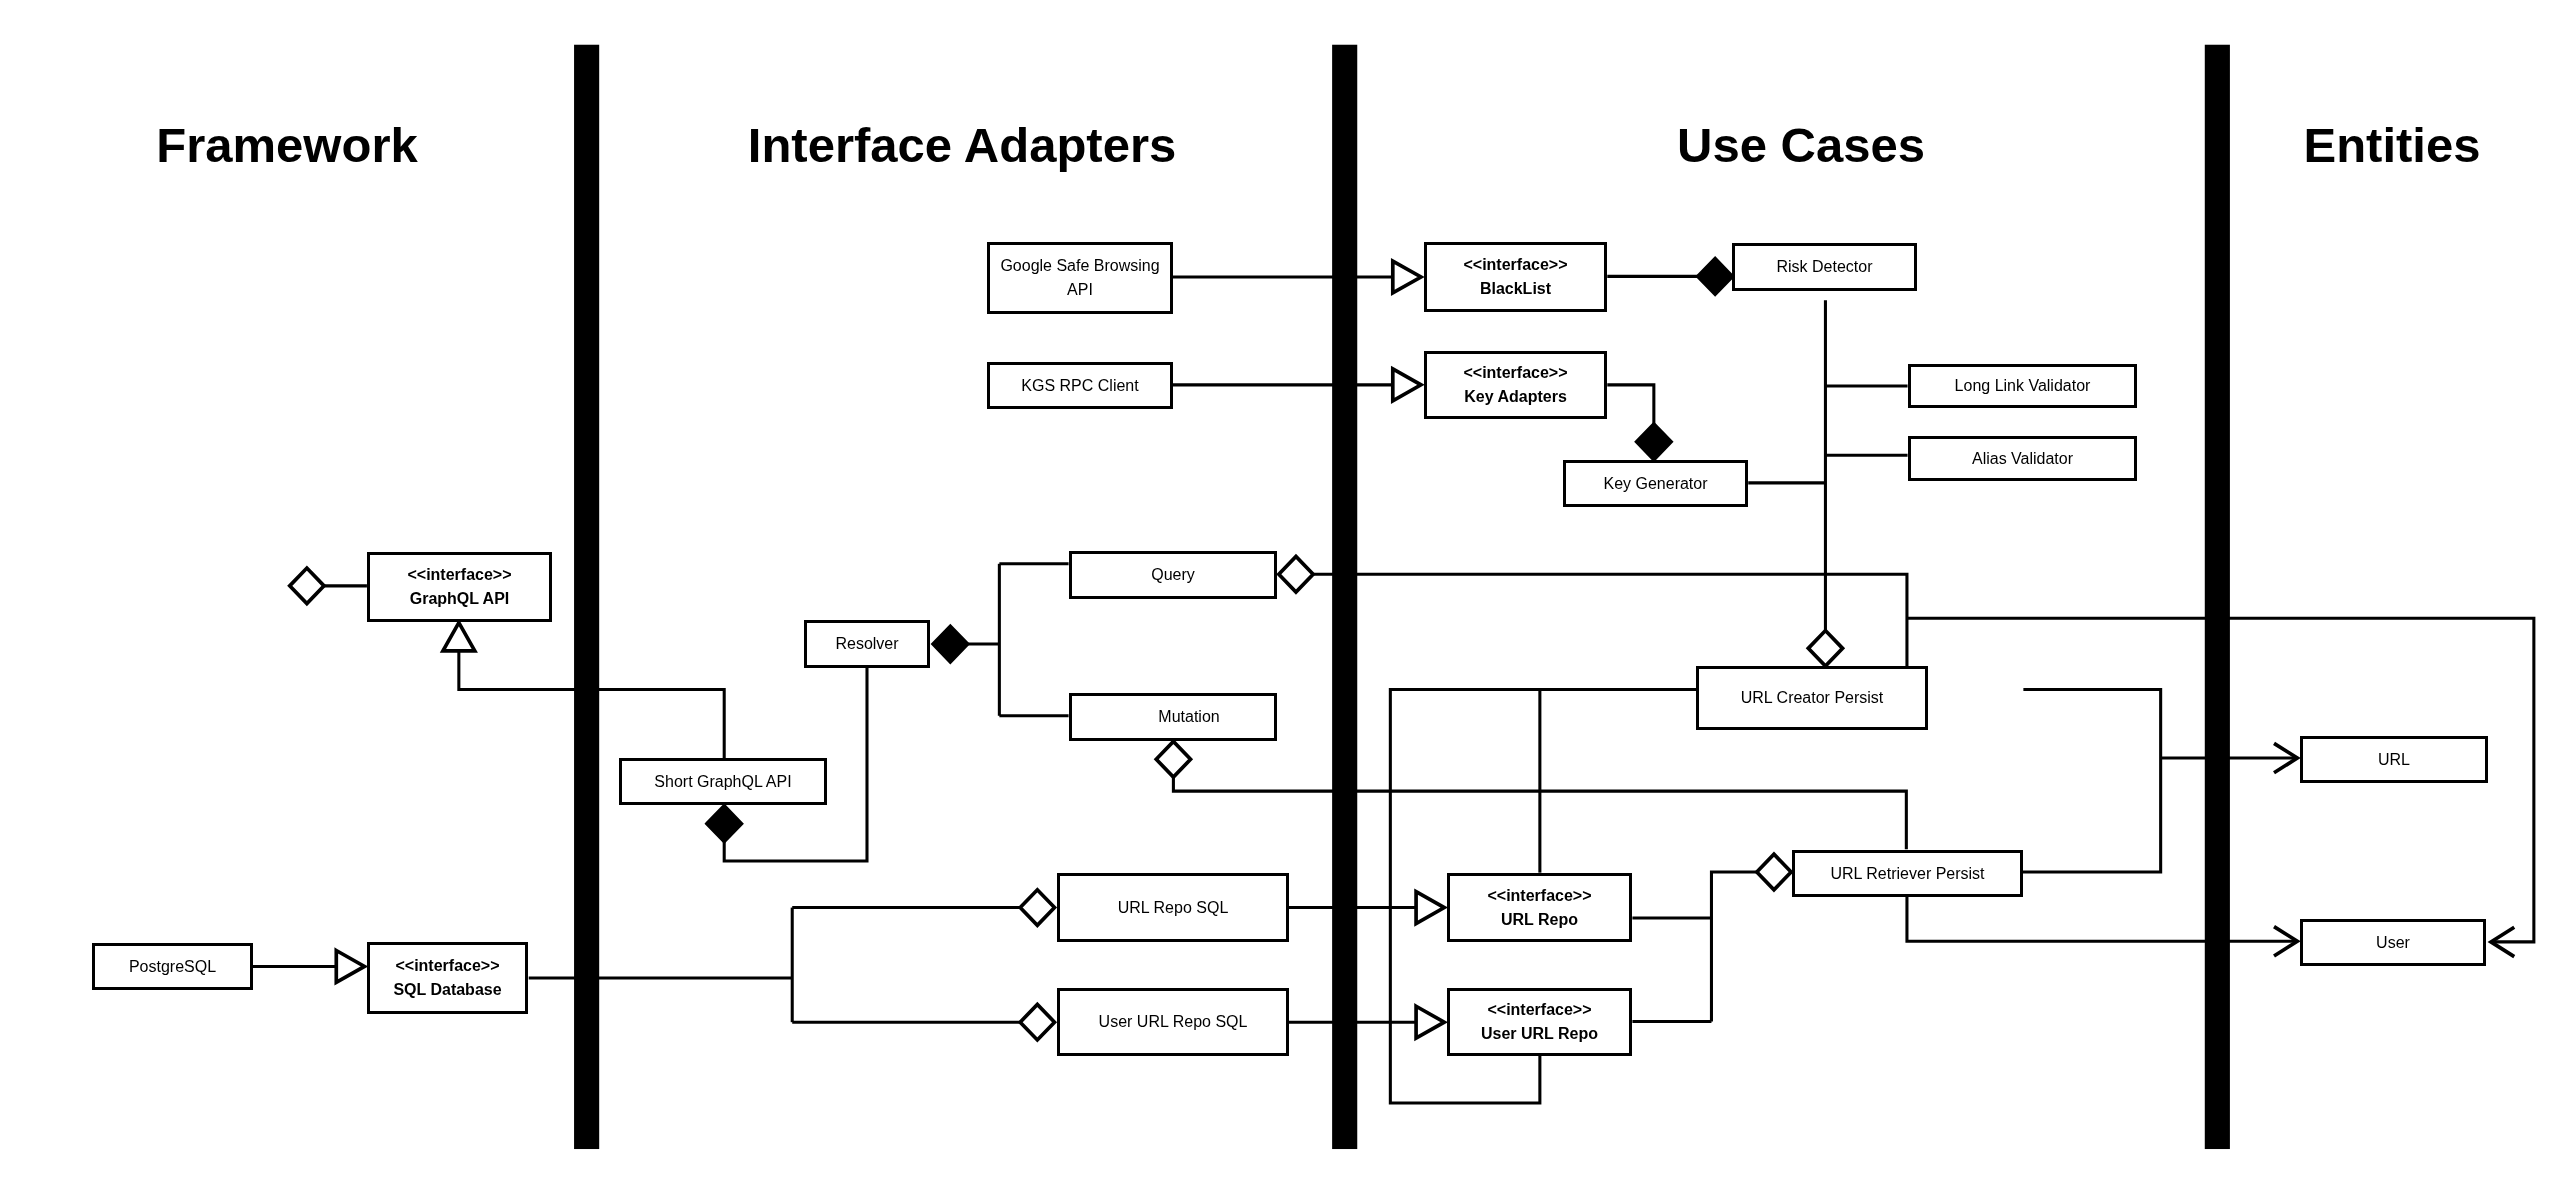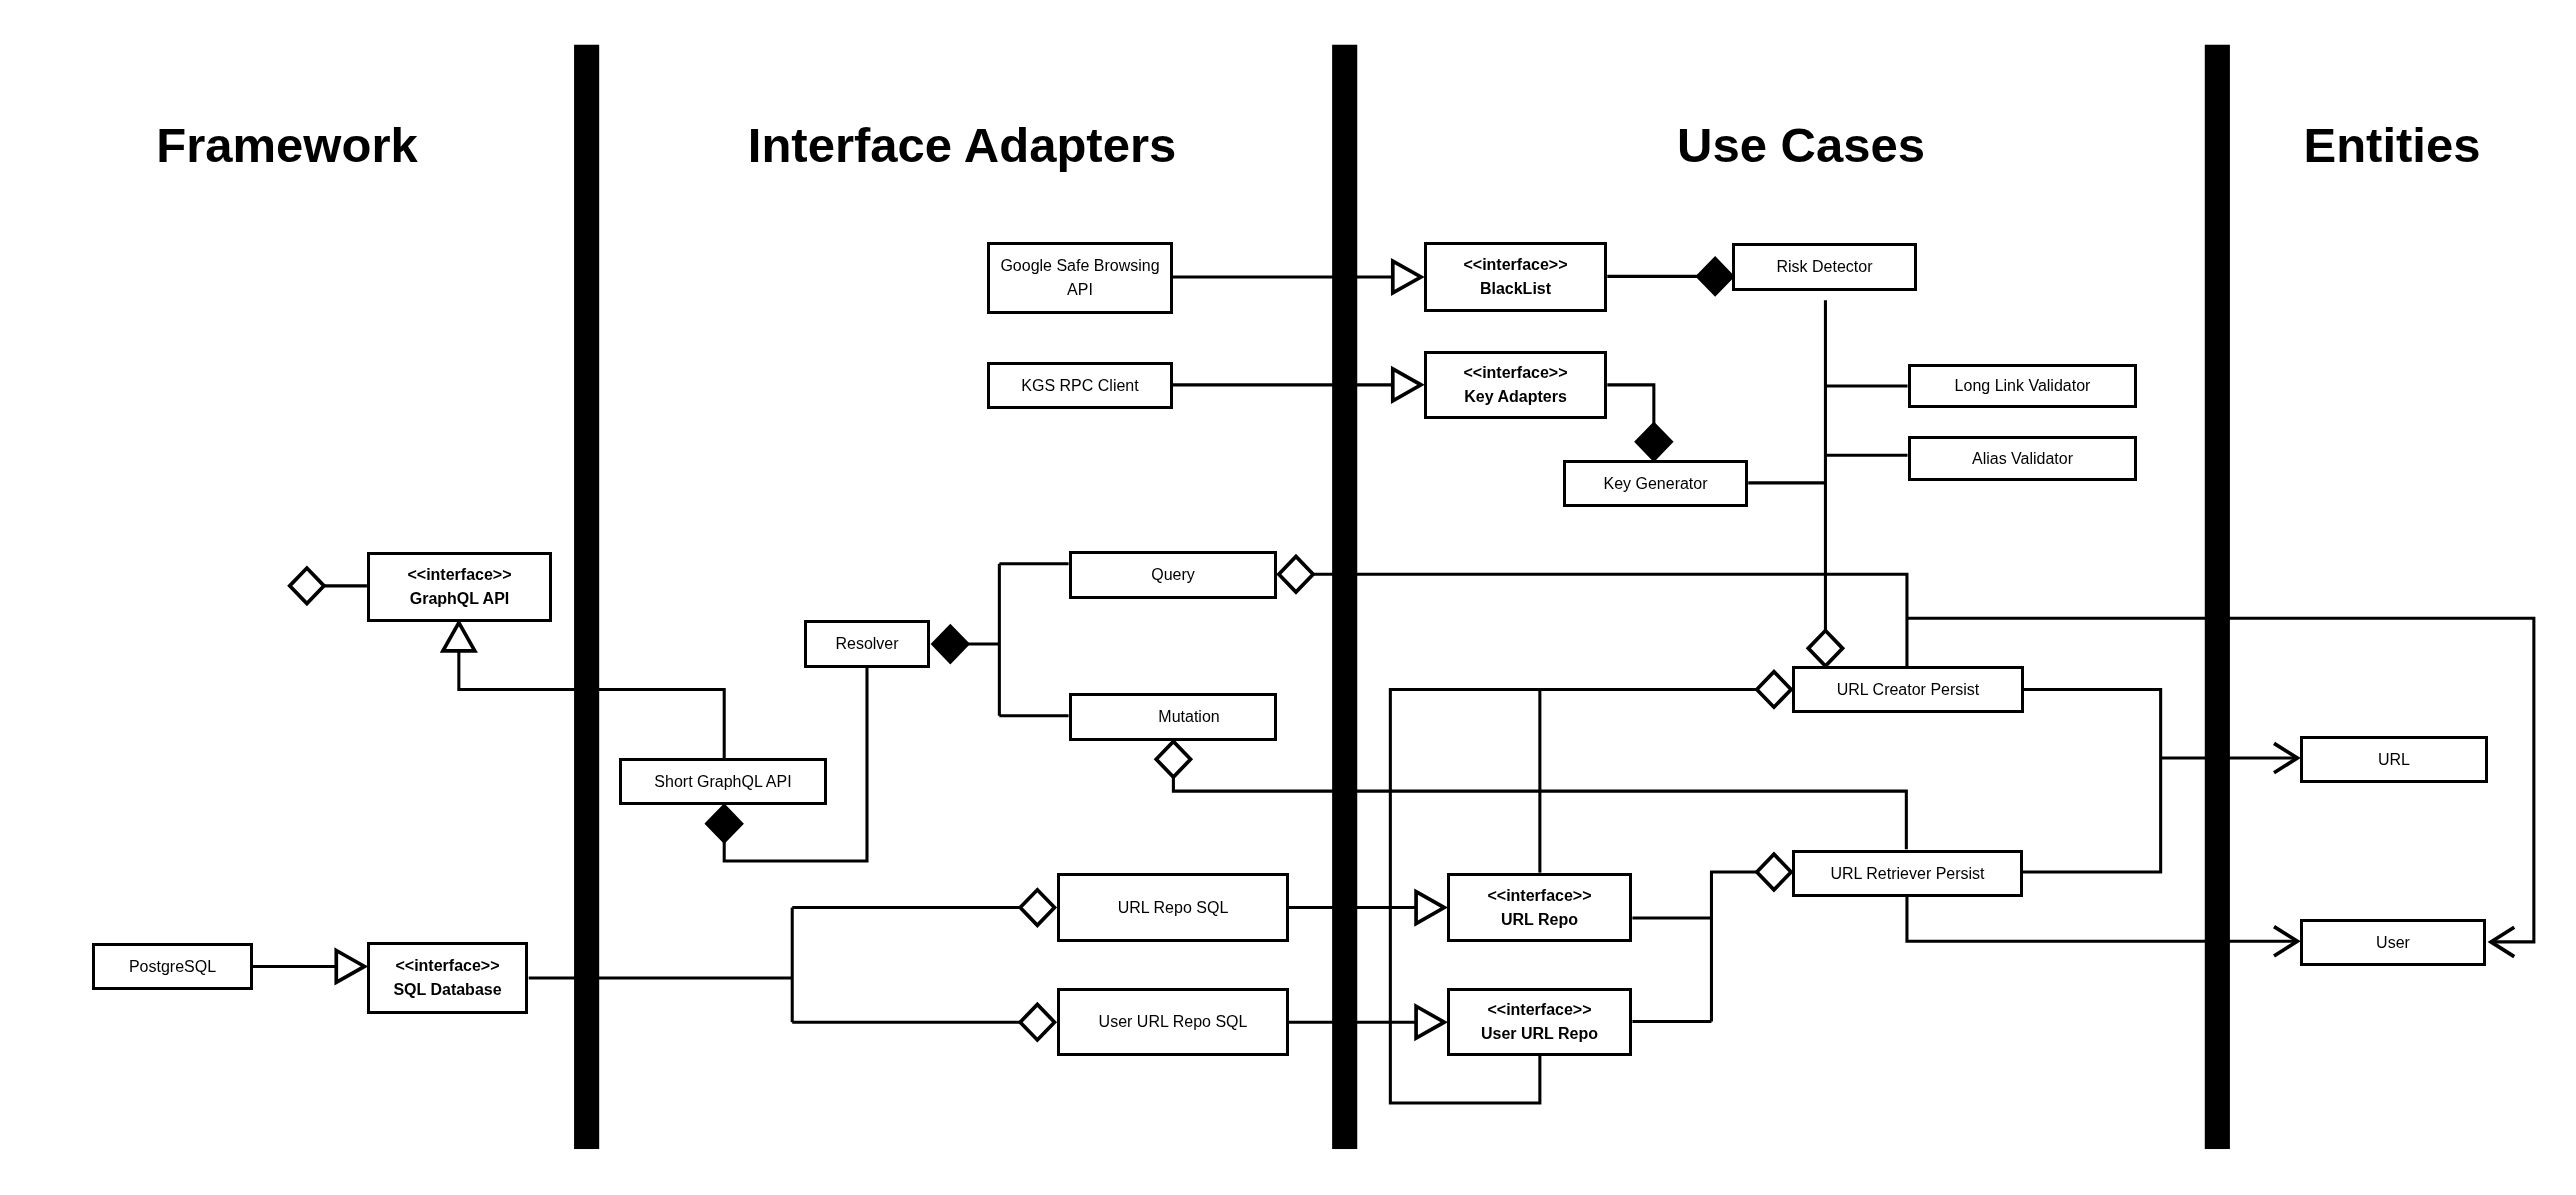--- a/index.html
+++ b/index.html
@@ -130,21 +130,21 @@
   </div>
   <div class="node" style="left:1069px;top:551px;width:208px;height:48px;">
     <span>Query</span>
   </div>
   <div class="node" style="left:1069px;top:693px;width:208px;height:48px;padding-left:32px;">
     <span>Mutation</span>
   </div>
   <div class="node" style="left:619px;top:758px;width:208px;height:47px;">
     <span>Short GraphQL API</span>
   </div>
-  <div class="node" style="left:1792px;top:666px;width:232px;height:47px;align-items:center;">
+  <div class="node" style="left:1696px;top:666px;width:232px;height:64px;align-items:center;">
     <span>URL Creator Persist</span>
   </div>
   <div class="node" style="left:1792px;top:850px;width:231px;height:47px;">
     <span>URL Retriever Persist</span>
   </div>
   <div class="node" style="left:1057px;top:873px;width:232px;height:69px;text-align:center;">
     <span>URL Repo SQL</span>
   </div>
   <div class="node" style="left:1057px;top:988px;width:232px;height:68px;">
     <span>User URL Repo SQL</span>

